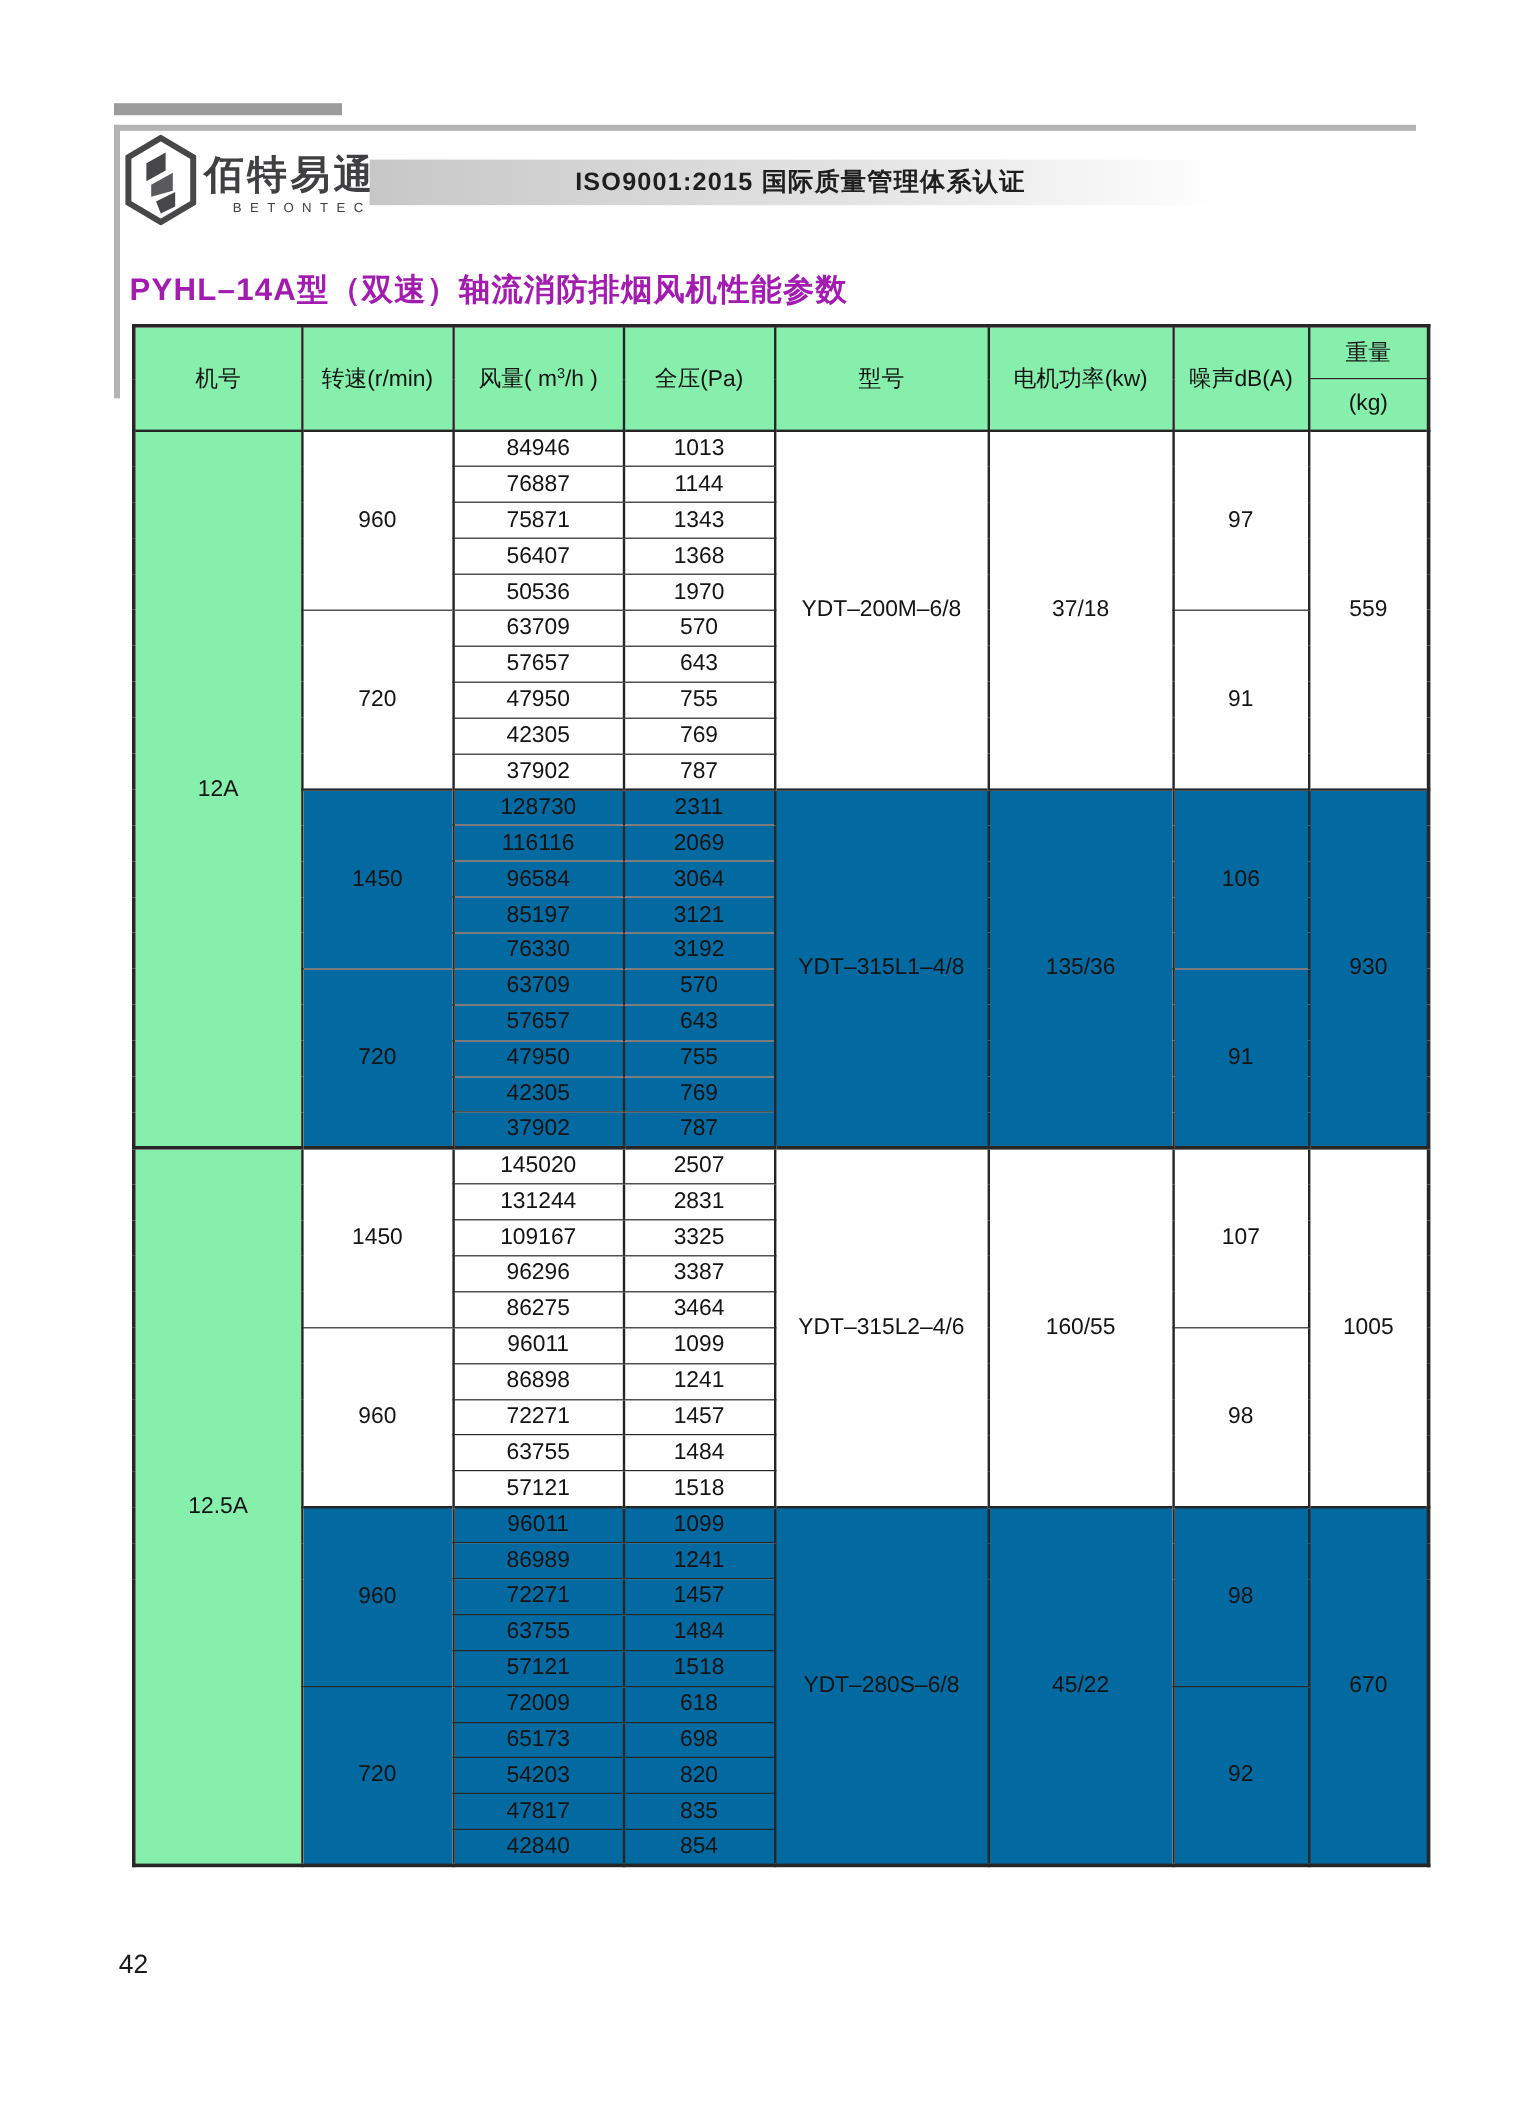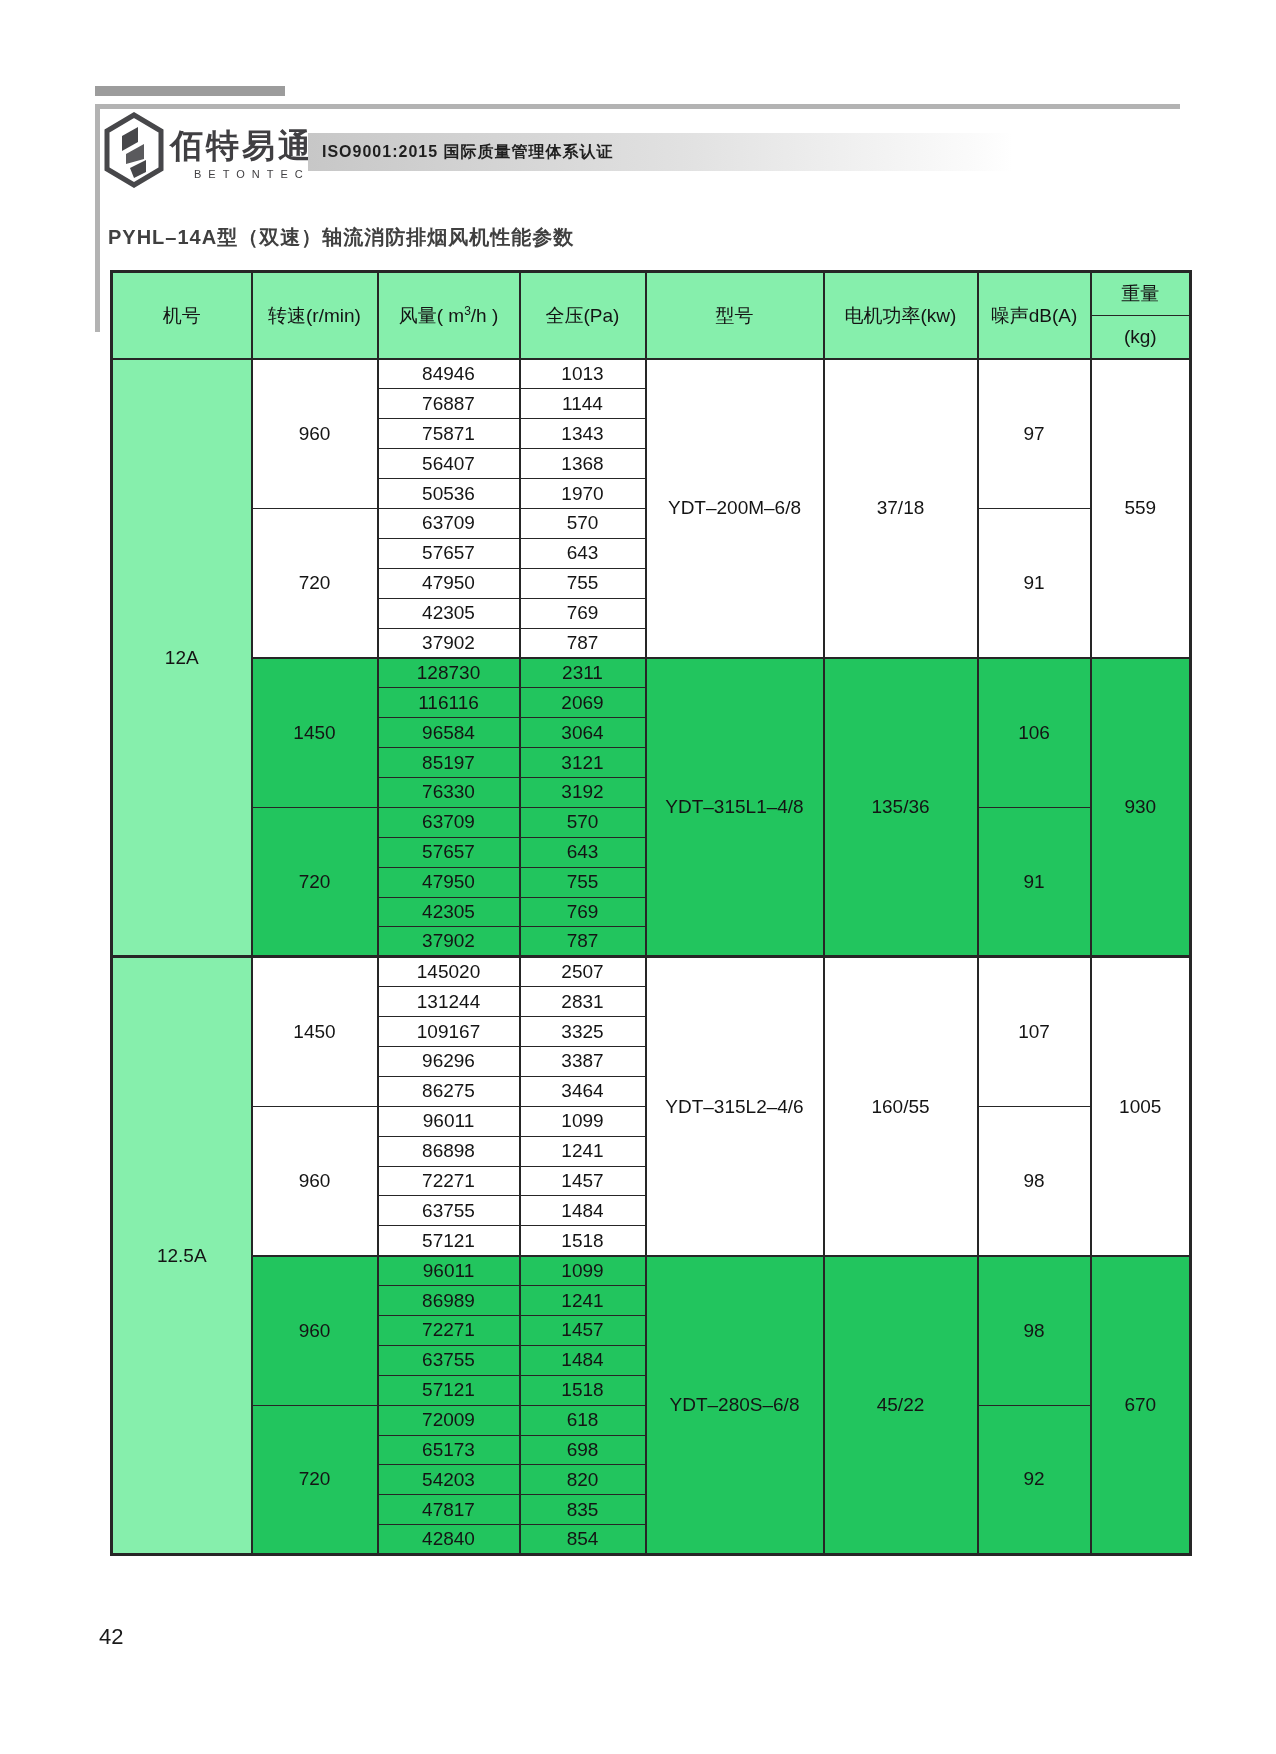--- a/index.html
+++ b/index.html
@@ -11,34 +11,34 @@
   .topbar-thin{position:absolute;left:95px;top:104px;width:1085px;height:5px;background:#b3b3b3;}
   .leftbar{position:absolute;left:95px;top:104px;width:5px;height:228px;background:#b3b3b3;}
 
   .logo-wrap{position:absolute;left:104px;top:112px;width:200px;height:80px;text-align:center;}
   .logo-mark{position:absolute;left:0;top:0;}
   .logo-text{position:absolute;left:66px;top:12px;font-size:33px;font-weight:bold;color:#403f42;letter-spacing:3px;white-space:nowrap;}
   .logo-sub{position:absolute;left:72px;top:56px;font-size:11px;color:#403f42;letter-spacing:7px;white-space:nowrap;margin-left:18px;}
 
   .iso-bar{position:absolute;left:308px;top:133px;width:690px;height:38px;
     background:linear-gradient(to right,#c7c7c7 0%,#e2e2e2 55%,#fbfbfb 95%,#ffffff 100%);
-    line-height:38px;padding-left:14px;font-size:16px;font-weight:bold;color:#1f1f1f;letter-spacing:1px;}
-
-  .doc-title{position:absolute;left:108px;top:224px;font-size:20px;font-weight:bold;color:#404040;letter-spacing:1px;white-space:nowrap;}
+    line-height:38px;padding-left:14px;font-size:21px;font-weight:bold;color:#1f1f1f;letter-spacing:1px;text-align:center;}
+
+  .doc-title{position:absolute;left:108px;top:224px;font-size:26px;font-weight:bold;color:#a21caf;letter-spacing:1px;white-space:nowrap;}
 
   
   table.perf{position:absolute;left:110px;top:270px;width:1079px;border-collapse:collapse;table-layout:fixed;
     font-size:19px;color:#141414;border:3px solid #262626;}
   .perf th,.perf td{border:1px solid #262626;border-left-width:2px;border-right-width:2px;
     text-align:center;vertical-align:middle;padding:0;overflow:hidden;white-space:nowrap;}
   .perf thead th{background:#86efac;font-weight:normal;height:42px;border-bottom-width:2px;}
   .perf thead th.thinb{border-bottom-width:1px;}
   .perf sup{font-size:12px;}
   .perf tbody tr{height:29.9px;}
-  .perf td.g{background:#22c55e;margin-left:48px;}
+  .perf td.g{background:#0369a1;margin-left:48px;}
   .perf td.bt2{border-top-width:2px;}
   .perf td.bt3{border-top-width:3px;}
   .perf td.mach{background:#86efac;}
 
   .page-num{position:absolute;left:99px;top:1624px;font-size:22px;color:#1a1a1a;}
 </style>
 </head>
 <body>
 
 <div id="page">

